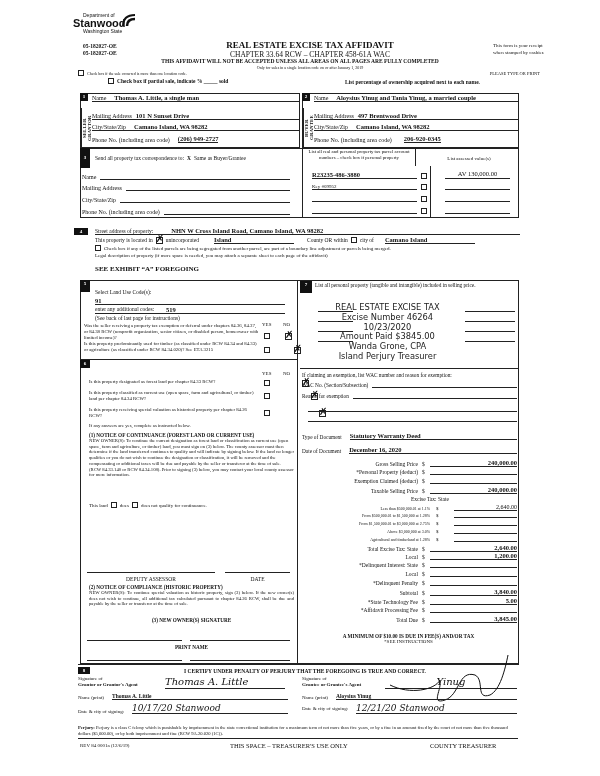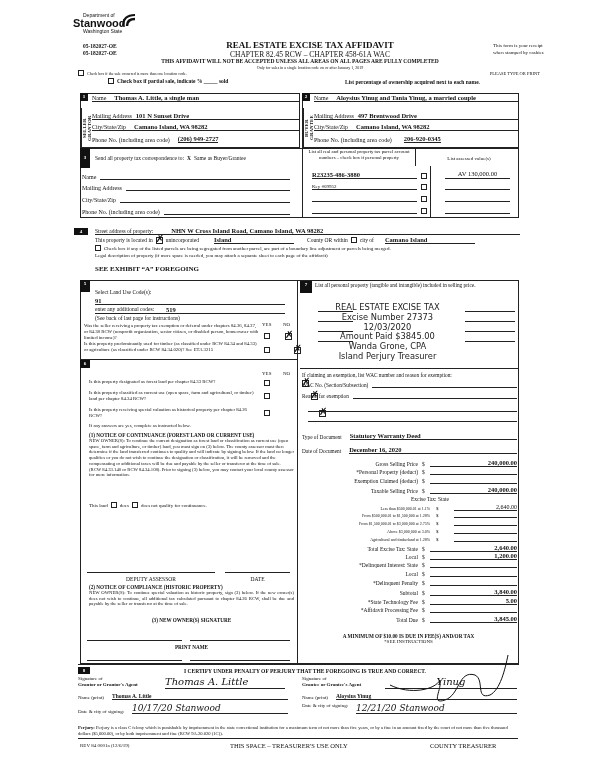--- a/index.html
+++ b/index.html
@@ -32,21 +32,21 @@
   <div style="font-family:'Liberation Sans',sans-serif;font-size:11px;font-weight:bold;line-height:10px">Stanwood</div>
   <div style="font-family:'Liberation Sans',sans-serif;font-size:5px;margin-left:10px">Washington State</div>
   <svg class="abs" style="left:48px;top:2px" width="16" height="14" viewBox="0 0 16 14">
       <path d="M2 12 C2 5,6 1,14 1" stroke="#111" stroke-width="2" fill="none"></path>
       <path d="M6 12 C6 7,9 5,14 5" stroke="#111" stroke-width="2.5" fill="none"></path>
     </svg>
 </div>
 <div class="abs b" style="left:83px;top:43px;font-size:5.5px">05-182027-OE</div>
 <div class="abs b" style="left:83px;top:50px;font-size:5.5px">05-182027-OE</div>
 <div class="abs b c" style="left:180px;top:40px;width:260px;font-size:9px">REAL ESTATE EXCISE TAX AFFIDAVIT</div>
-<div class="abs c" style="left:180px;top:50px;width:260px;font-size:7.5px">CHAPTER 82.45 RCW – CHAPTER 458-61A WAC</div>
+<div class="abs c" style="left:180px;top:50px;width:260px;font-size:7.5px">CHAPTER 33.64 RCW – CHAPTER 458-61A WAC</div>
 <div class="abs" style="left:493px;top:43px;font-size:5px">This form is your receipt</div>
 <div class="abs" style="left:493px;top:50px;font-size:5px">when stamped by cashier.</div>
 <div class="abs b c" style="left:100px;top:58px;width:400px;font-size:5.5px">THIS AFFIDAVIT WILL NOT BE ACCEPTED UNLESS ALL AREAS ON ALL PAGES ARE FULLY COMPLETED</div>
 <div class="abs c" style="left:180px;top:65px;width:260px;font-size:4px">Only for sales in a single location code on or after January 1, 2019</div>
 <div class="abs" style="left:78px;top:70px;font-size:4px;display:flex;align-items:center;gap:3px">
   <span class="cb"></span>
   <span>Check box if the sale occurred is more than one location code.</span>
 </div>
 <div class="abs" style="left:440px;top:71px;width:100px;text-align:right;font-size:4.5px">PLEASE TYPE OR PRINT</div>
 <div class="abs b" style="left:108px;top:78px;font-size:5.5px;display:flex;align-items:center;gap:3px">
@@ -225,22 +225,22 @@
 <div class="abs b c" style="left:89px;top:644px;width:205px;font-size:5.2px">PRINT NAME</div>
 <div class="abs line" style="left:87px;top:660px;width:95px"></div>
 <div class="abs line" style="left:190px;top:660px;width:100px"></div>
 
 
 <div class="box" style="left:298px;top:280px;width:221px;height:384px;border-left:none"></div>
 <div class="num" style="left:300px;top:281px;width:12px;height:12px;line-height:8px">7</div>
 <div class="abs" style="left:315px;top:282px;width:200px;font-size:5.3px;line-height:6.5px">List all personal property (tangible and intangible) included in selling price.</div>
 <div class="abs stamp" style="left:330px;top:303px;width:115px">
   <div>REAL ESTATE EXCISE TAX</div>
-  <div>Excise Number 27373</div>
-  <div>12/03/2020</div>
+  <div>Excise Number 46264</div>
+  <div>10/23/2020</div>
   <div>Amount Paid $3845.00</div>
   <div>Wanda Grone, CPA</div>
   <div>Island Perjury Treasurer</div>
 </div>
 <div class="abs line" style="left:318px;top:311px;width:35px"></div>
 <div class="abs line" style="left:318px;top:321px;width:35px"></div>
 <div class="abs line" style="left:318px;top:331px;width:35px"></div>
 <div class="abs line" style="left:318px;top:341px;width:35px"></div>
 <div class="abs line" style="left:465px;top:311px;width:50px"></div>
 <div class="abs line" style="left:465px;top:321px;width:50px"></div>
@@ -386,21 +386,21 @@
   <div class="b">Grantee or Grantee's Agent</div>
 </div>
 <div class="abs sig line" style="left:385px;top:676px;width:132px;height:13px;text-align:center">Yinug</div>
 <svg class="abs" style="left:380px;top:650px" width="130" height="55" viewBox="0 0 130 55">
     <path d="M10 35 C30 45,55 40,60 30 C62 40,50 55,65 50 C80 45,78 20,95 25 C105 30,95 50,110 45 C120 40,125 20,128 5" stroke="#111" stroke-width="1" fill="none"></path>
   </svg>
 <div class="abs" style="left:302px;top:693px;width:215px;display:flex;align-items:flex-end;gap:8px;font-size:5px">
   <span>Name (print)</span>
   <span class="line val" style="flex:1;font-size:5.5px">Aloysius  Yinug</span>
 </div>
-<div class="abs" style="left:302px;top:703px;width:215px;display:flex;align-items:flex-start;gap:8px;font-size:5px">
+<div class="abs" style="left:302px;top:703px;width:215px;display:flex;align-items:center;gap:8px;font-size:5px">
   <span>Date &amp; city of signing:</span>
   <span class="line sig" style="flex:1;font-size:9px">12/21/20  Stanwood</span>
 </div>
 
 
 <div class="abs" style="left:78px;top:725px;width:440px;font-size:4.6px;line-height:5.5px">
   <span class="b">Perjury:</span>
   <span>Perjury is a class C felony which is punishable by imprisonment in the state correctional institution for a maximum term of not more than five years, or by a fine in an amount fixed by the court of not more than five thousand dollars ($5,000.00), or by both imprisonment and fine (RCW 9A.20.020 (1C)).</span>
 </div>
 <div class="abs" style="left:78px;top:738px;width:440px;border-top:0.8px solid #222"></div>

